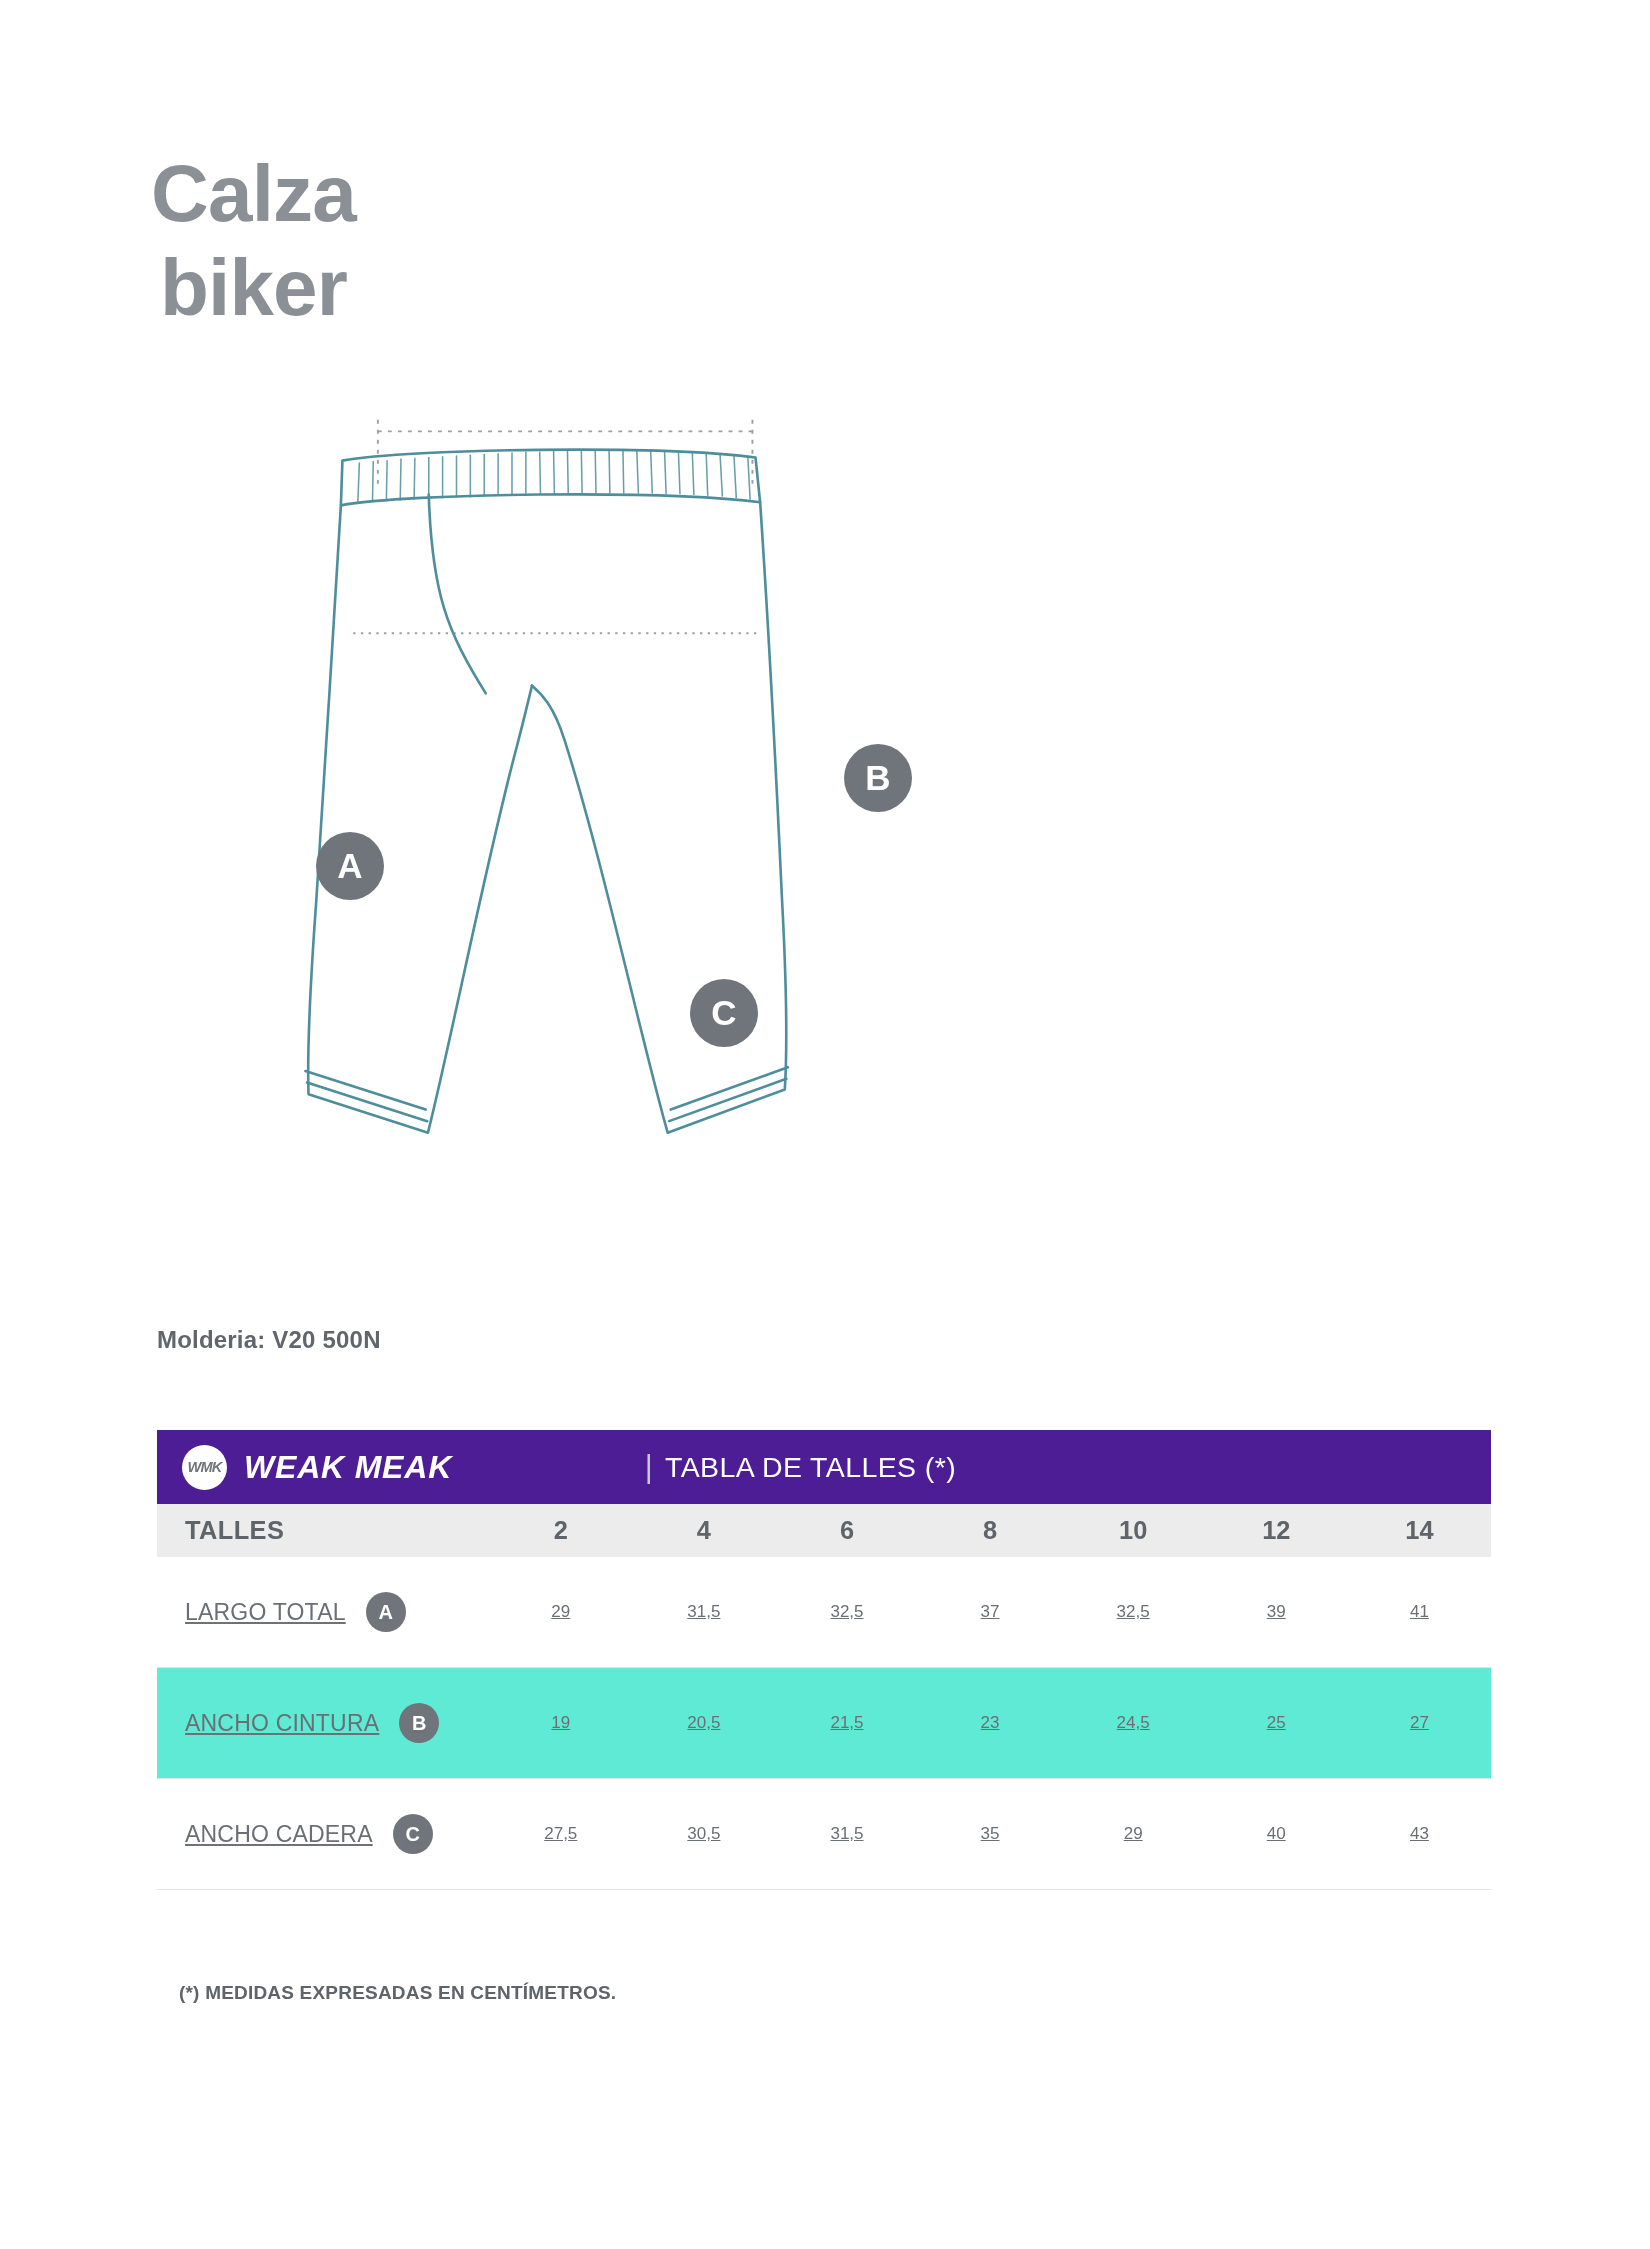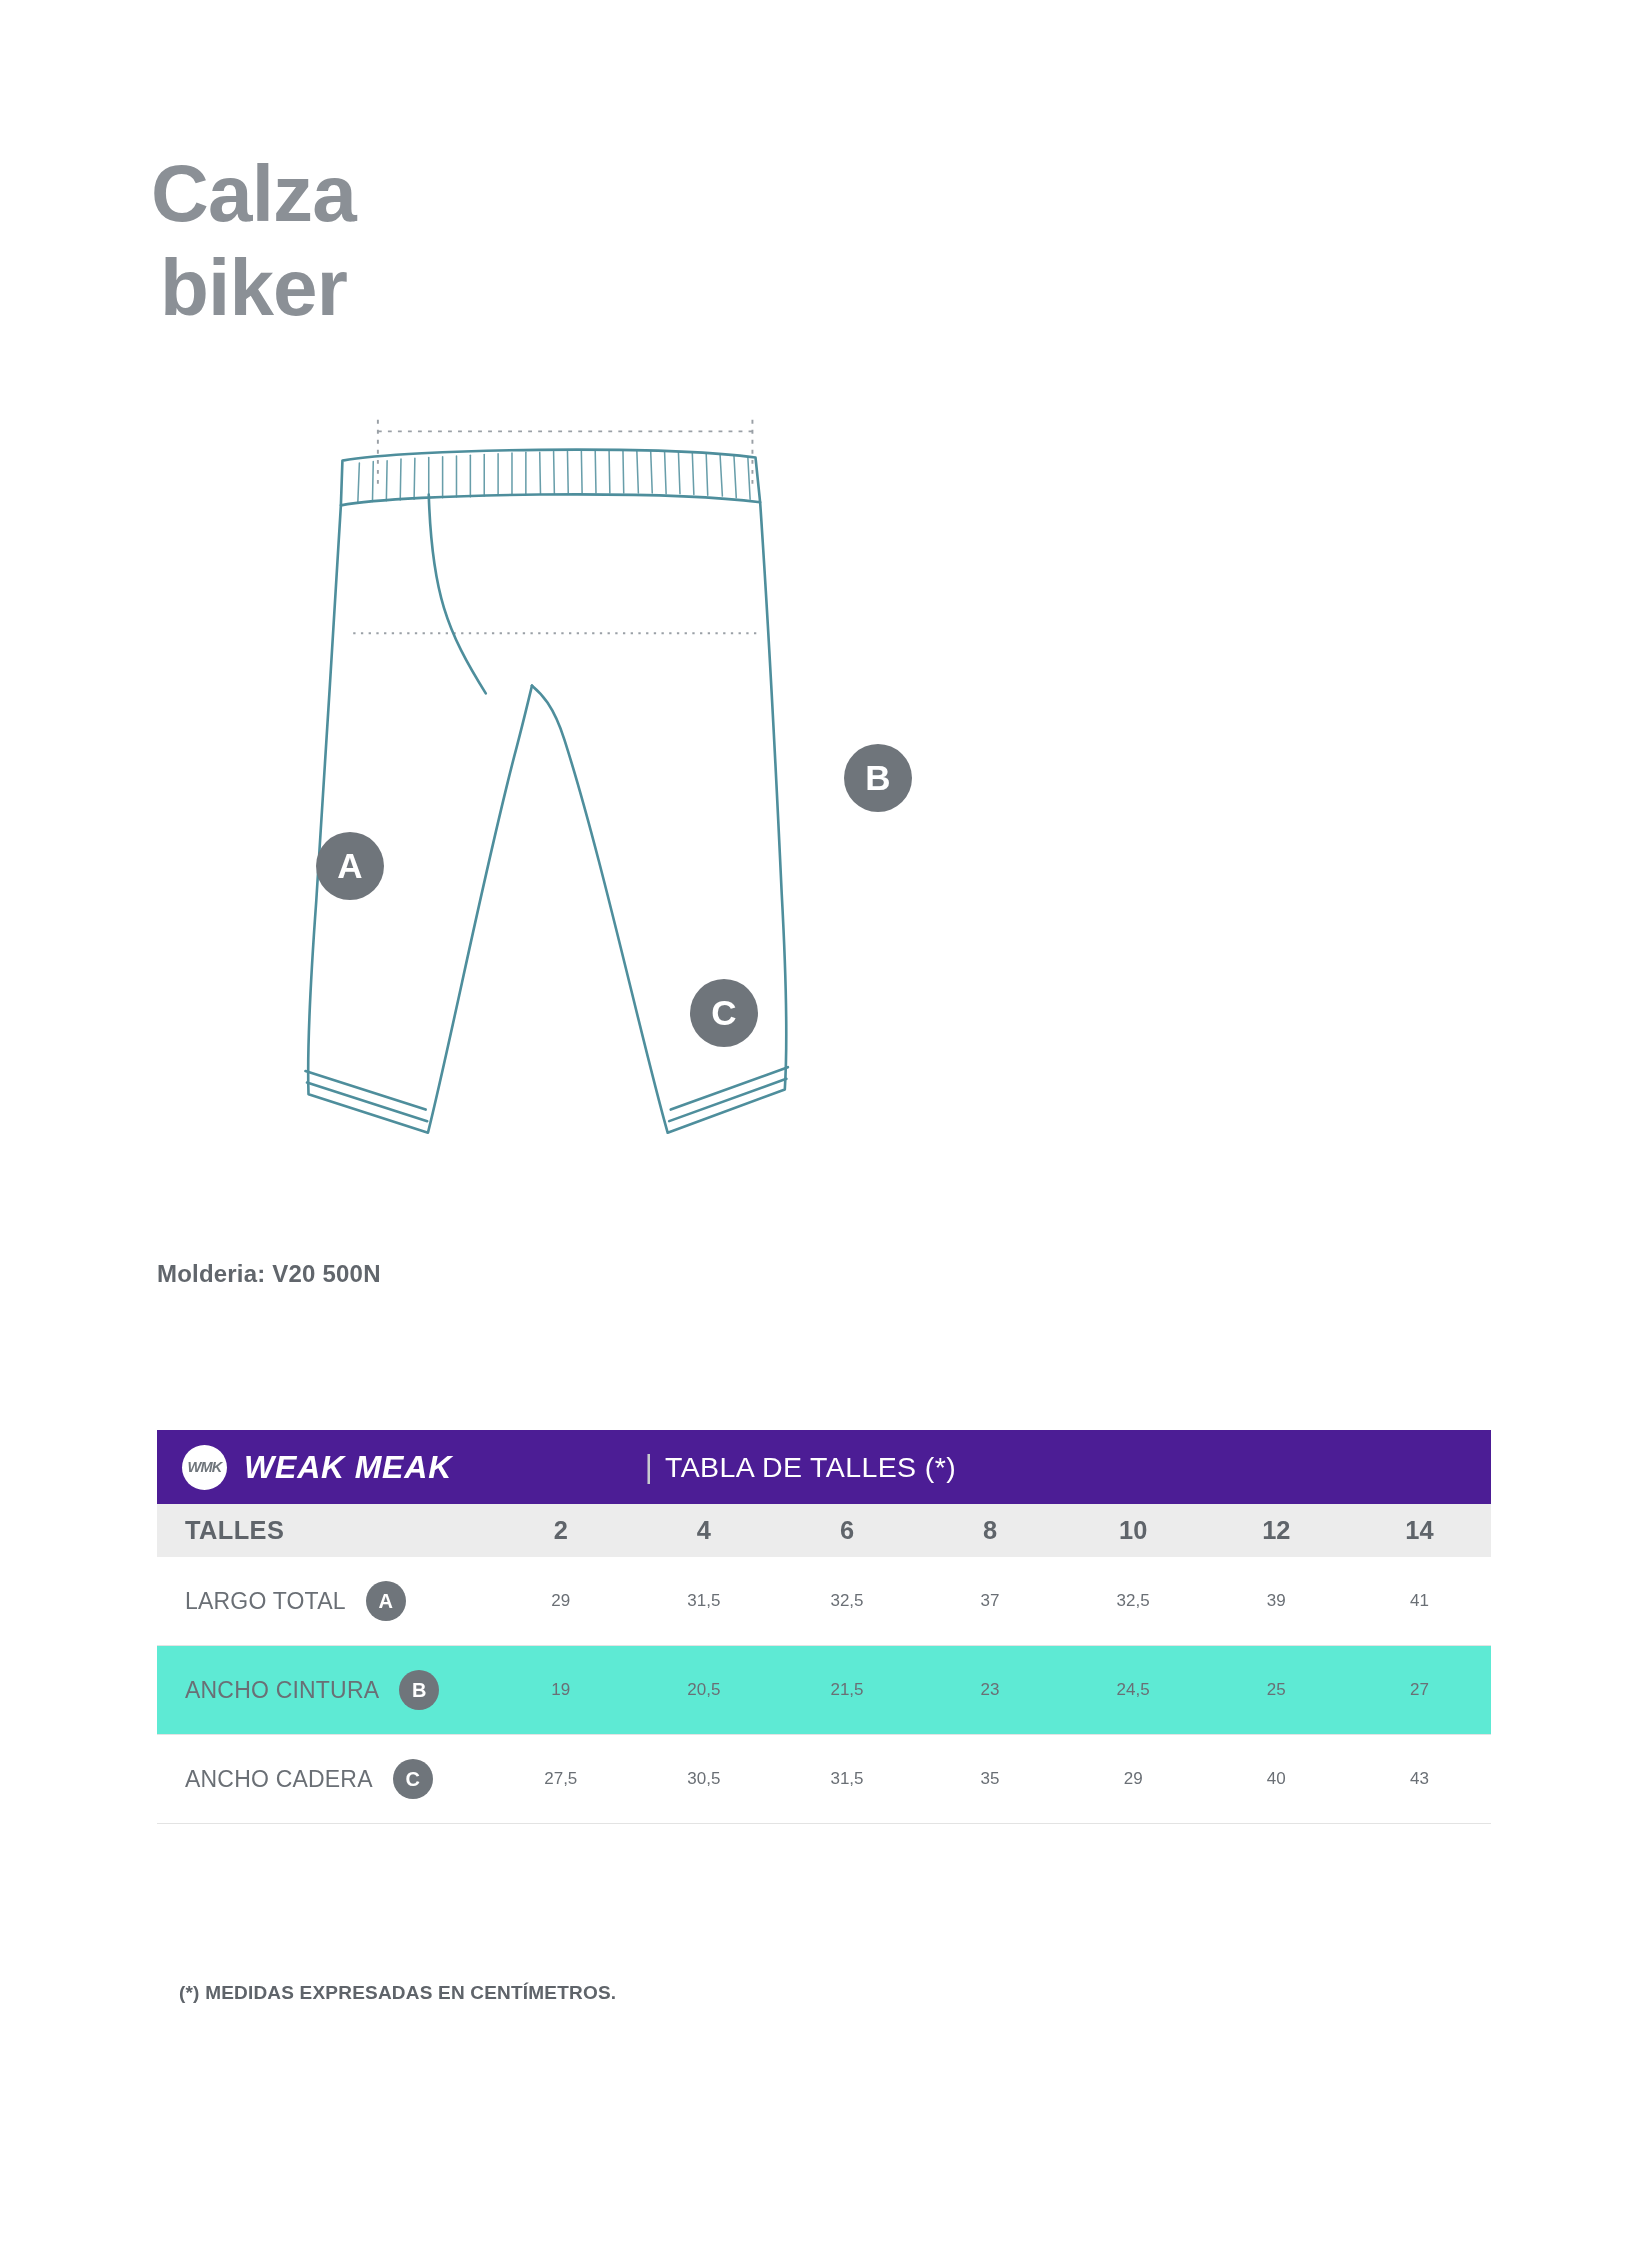--- a/index.html
+++ b/index.html
@@ -61,21 +61,21 @@
     font-family: "Liberation Sans", sans-serif;
   }
   #badge-a { left: 23px; top: 470px; }
   #badge-b { left: 551px; top: 382px; }
   #badge-c { left: 397px; top: 617px; }
 
   
   .molderia {
     position: absolute;
     left: 157px;
-    top: 1260px;
+    top: 1326px;
     font-size: 24px;
     font-weight: bold;
     color: #61666c;
     letter-spacing: 0.2px;
   }
 
   
   .table-wrap {
     position: absolute;
     left: 157px;
@@ -153,23 +153,24 @@
     letter-spacing: 0.4px;
   }
   .talles-num {
     text-align: center;
     font-size: 25.4px;
     font-weight: bold;
     color: #5f646a;
   }
 
   .data-row td {
-    height: 88px;
+    height: 110px;
     vertical-align: middle;
     border-bottom: 1.5px solid #e3e3e3;
+    text-decoration: underline;
   }
   .data-row.alt td { background: #5eead4; }
   .row-label-cell {
     padding-left: 28px !important;
   }
   .row-label-inner {
     display: flex;
     align-items: center;
   }
   .row-label-text {

